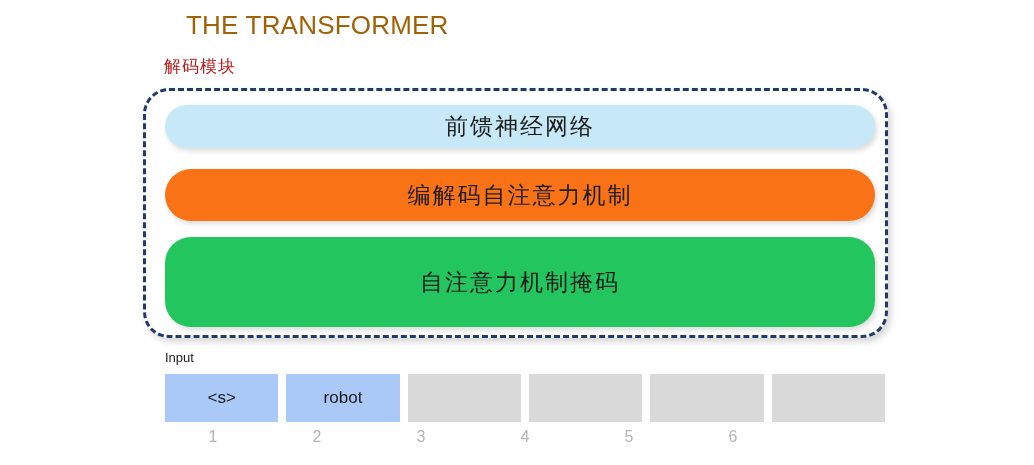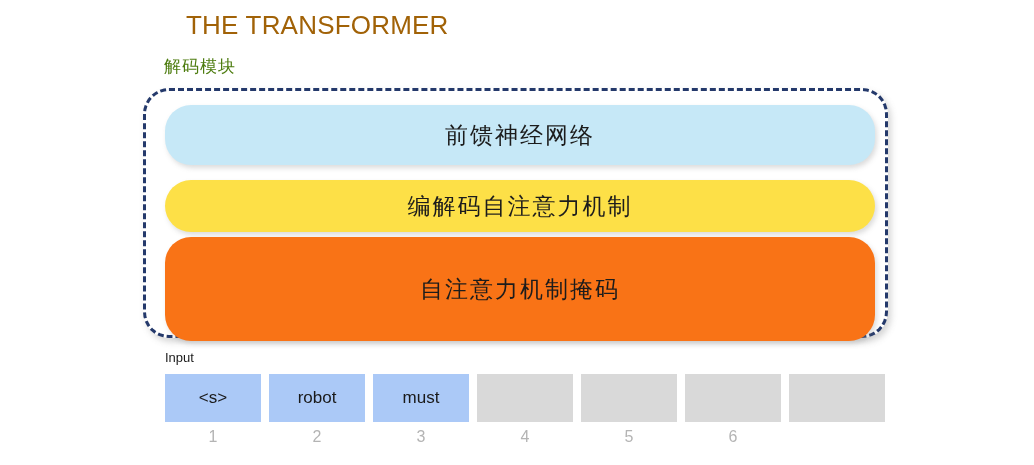--- a/index.html
+++ b/index.html
@@ -29,21 +29,21 @@
     white-space: nowrap;
   }
 
   
   #decoder-label {
     position: absolute;
     left: 164px;
     top: 55px;
     font-family: "DejaVu Serif", "Liberation Serif", serif;
     font-size: 17px;
-    color: #4d7c0f;
+    color: #b91c1c;
     letter-spacing: 1px;
     white-space: nowrap;
   }
 
   
   #decoder-box {
     position: absolute;
     left: 143px;
     top: 88px;
     width: 745px;
@@ -66,32 +66,32 @@
     justify-content: center;
     border-radius: 26px;
     font-family: "DejaVu Serif", "Liberation Serif", serif;
     font-size: 23px;
     color: #1c1c1c;
     letter-spacing: 2px;
     box-shadow: 2px 3px 5px rgba(140,140,140,0.30);
   }
   #sublayer-ffn {
     top: 105px;
-    height: 60px;
+    height: 43px;
     background: #c6e8f7;
   }
   #sublayer-encdec-attn {
-    top: 180px;
+    top: 169px;
     height: 52px;
-    background: #fde047;
+    background: #f97316;
   }
   #sublayer-masked-attn {
     top: 237px;
-    height: 104px;
-    background: #f97316;
+    height: 90px;
+    background: #22c55e;
   }
 
   
   #input-label {
     position: absolute;
     left: 165px;
     top: 350px;
     font-family: "Liberation Sans", sans-serif;
     font-size: 13px;
     color: #1a1a1a;
@@ -150,21 +150,20 @@
 
 <div class="sublayer" id="sublayer-encdec-attn">编解码自注意力机制</div>
 
 <div class="sublayer" id="sublayer-masked-attn">自注意力机制掩码</div>
 
 <div id="input-label">Input</div>
 
 <div id="input-cells">
   <div class="token-cell filled">&lt;s&gt;</div>
   <div class="token-cell filled">robot</div>
-  <div class="token-cell filled">must</div>
   <div class="token-cell empty"></div>
   <div class="token-cell empty"></div>
   <div class="token-cell empty"></div>
   <div class="token-cell empty"></div>
 </div>
 
 <div id="input-indices">
   <div class="index-cell">1</div>
   <div class="index-cell">2</div>
   <div class="index-cell">3</div>

